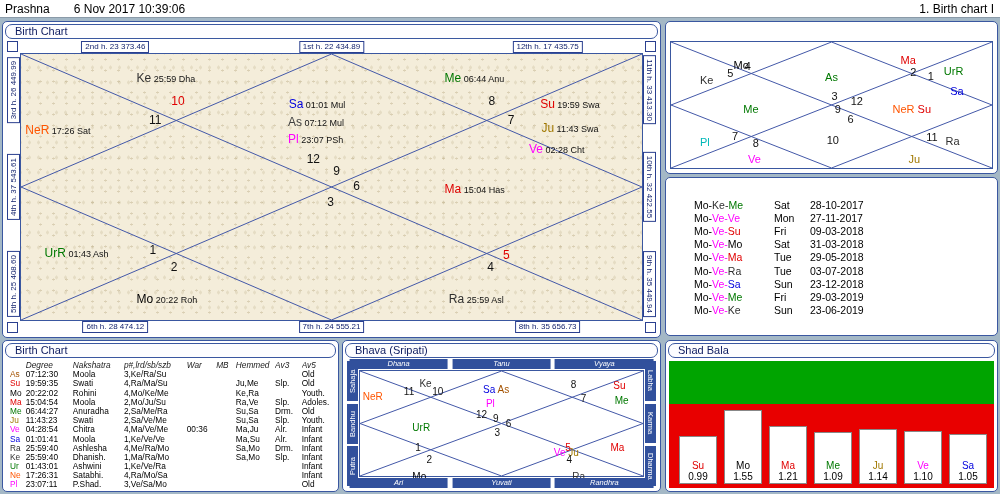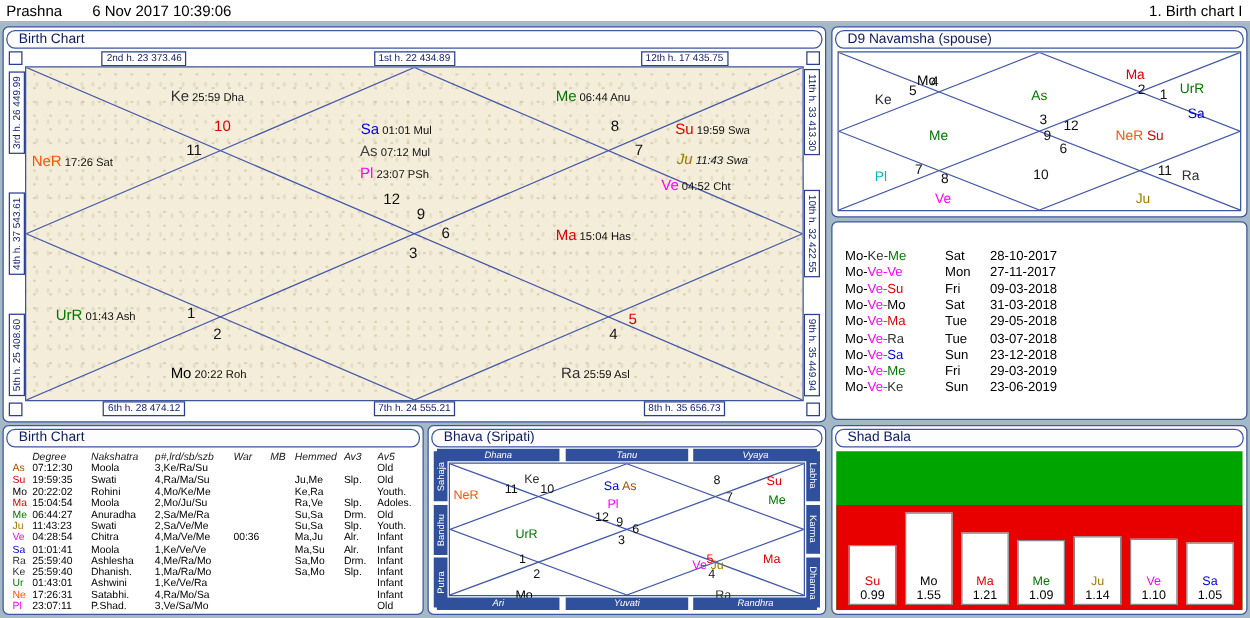--- a/index.html
+++ b/index.html
@@ -55,21 +55,21 @@
   .cusp.vr{writing-mode:vertical-rl;transform:translateY(-50%);line-height:11px;padding:3px 0;}
   .corner{position:absolute;width:11px;height:11px;background:#fff;border:1px solid #2a3f8f;}
 
   .blabel{position:absolute;background:#31509c;color:#fff;font-size:7.5px;line-height:10px;
     white-space:nowrap;text-align:center;}
   .blabel.h{width:32%;transform:translateX(-50%);font-style:italic;}
   .blabel.v{writing-mode:vertical-rl;transform:translateY(-50%) rotate(180deg);height:31%;line-height:11px;}
   .blabel.vr{writing-mode:vertical-rl;transform:translateY(-50%);height:31%;line-height:11px;}
 
   #dasha-list{position:absolute;left:3px;right:3px;top:20px;bottom:3px;background:#fff;overflow:hidden;font-size:10.5px;}
-  .drow{display:flex;height:13.2px;align-items:center;padding-left:7px;cursor:default;}
+  .drow{display:flex;height:13.2px;align-items:center;padding-left:7px;cursor:default;margin-left:18px;}
   .drow .lords{width:80px;}
   .drow .day{width:36px;color:#000;}
   .drow .date{color:#000;}
 
   #info-table{position:absolute;left:3px;right:3px;top:20px;bottom:3px;overflow:hidden;font-size:8.3px;color:#000;}
   .trow{display:flex;height:9.2px;line-height:9.2px;white-space:nowrap;}
   .trow.head{font-style:italic;color:#222;}
   .tc{overflow:hidden;}
   .tc.p{width:20px;padding-left:4px;}
   .tc.c0{width:48px;}
@@ -120,22 +120,22 @@
         <div class="ci" style="left: 43%; top: 22.3%;"><span class="abbr" style="color: rgb(64, 64, 64);">As</span><span class="sm"> 07:12 Mul</span></div>
         <div class="ci" style="left: 43%; top: 28.6%;"><span class="abbr" style="color: rgb(255, 0, 255);">Pl</span><span class="sm"> 23:07 PSh</span></div>
         <div class="ci num" style="left: 46%; top: 37.2%;"><span class="abbr" style="color: rgb(17, 17, 17);">12</span></div>
         <div class="ci num" style="left: 50.3%; top: 41.7%;"><span class="abbr" style="color: rgb(17, 17, 17);">9</span></div>
         <div class="ci num" style="left: 53.5%; top: 47.3%;"><span class="abbr" style="color: rgb(17, 17, 17);">6</span></div>
         <div class="ci num" style="left: 49.3%; top: 53.2%;"><span class="abbr" style="color: rgb(17, 17, 17);">3</span></div>
         <div class="ci" style="left: 68.2%; top: 5.5%;"><span class="abbr" style="color: rgb(0, 120, 0);">Me</span><span class="sm"> 06:44 Anu</span></div>
         <div class="ci num" style="left: 75.3%; top: 15.5%;"><span class="abbr" style="color: rgb(17, 17, 17);">8</span></div>
         <div class="ci" style="left: 83.6%; top: 15.5%;"><span class="abbr" style="color: rgb(224, 0, 0);">Su</span><span class="sm"> 19:59 Swa</span></div>
         <div class="ci num" style="left: 78.4%; top: 22.6%;"><span class="abbr" style="color: rgb(17, 17, 17);">7</span></div>
-        <div class="ci" style="left: 83.8%; top: 24.3%; font-style: italic;"><span class="abbr" style="color: rgb(160, 120, 0);">Ju</span><span class="sm"> 11:43 Swa</span></div>
-        <div class="ci" style="left: 81.8%; top: 32.3%;"><span class="abbr" style="color: rgb(255, 0, 255);">Ve</span><span class="sm"> 04:52 Cht</span></div>
+        <div class="ci" style="left: 83.8%; top: 24.3%;"><span class="abbr" style="color: rgb(160, 120, 0);">Ju</span><span class="sm"> 11:43 Swa</span></div>
+        <div class="ci" style="left: 81.8%; top: 32.3%;"><span class="abbr" style="color: rgb(255, 0, 255);">Ve</span><span class="sm"> 02:28 Cht</span></div>
         <div class="ci" style="left: 68.2%; top: 47.3%;"><span class="abbr" style="color: rgb(224, 0, 0);">Ma</span><span class="sm"> 15:04 Has</span></div>
         <div class="ci" style="left: 3.8%; top: 71.5%;"><span class="abbr" style="color: rgb(0, 120, 0);">UrR</span><span class="sm"> 01:43 Ash</span></div>
         <div class="ci num" style="left: 20.7%; top: 71.5%;"><span class="abbr" style="color: rgb(17, 17, 17);">1</span></div>
         <div class="ci num" style="left: 24.1%; top: 77.9%;"><span class="abbr" style="color: rgb(17, 17, 17);">2</span></div>
         <div class="ci" style="left: 18.6%; top: 88.6%;"><span class="abbr" style="color: rgb(0, 0, 0);">Mo</span><span class="sm"> 20:22 Roh</span></div>
         <div class="ci num" style="left: 77.6%; top: 73.4%;"><span class="abbr" style="color: rgb(224, 0, 0);">5</span></div>
         <div class="ci num" style="left: 75.1%; top: 77.9%;"><span class="abbr" style="color: rgb(17, 17, 17);">4</span></div>
         <div class="ci" style="left: 68.9%; top: 88.6%;"><span class="abbr" style="color: rgb(48, 48, 48);">Ra</span><span class="sm"> 25:59 Asl</span></div>
       </div>
   <div class="cusp h" style="left: 16.7%; top: 0px;">2nd h.  23  373.46</div>
@@ -151,23 +151,20 @@
       <div class="cusp vr" style="top: 50%; right: 0px;">10th h.  32  422.55</div>
       <div class="cusp vr" style="top: 83.3%; right: 0px;">9th h.  35  449.94</div>
       <div class="corner" style="left: 0px; top: 0px;"></div>
       <div class="corner" style="left: 0px; bottom: 0px;"></div>
       <div class="corner" style="right: 0px; top: 0px;"></div>
       <div class="corner" style="right: 0px; bottom: 0px;"></div>
     </div>
 </div>
 
 <div class="panel" id="p-d9">
-  <div class="ptitle">
-    <span>D9 Navamsha  (spouse)</span>
-  </div>
   <div class="chart-box" id="d9-box">
     <svg class="nlines" viewBox="0 0 100 100" preserveAspectRatio="none">
       <g stroke="#4358a8" stroke-width="1">
         <line x1="0" y1="0" x2="100" y2="100" vector-effect="non-scaling-stroke"></line>
         <line x1="100" y1="0" x2="0" y2="100" vector-effect="non-scaling-stroke"></line>
         <line x1="50" y1="0" x2="0" y2="50" vector-effect="non-scaling-stroke"></line>
         <line x1="0" y1="50" x2="50" y2="100" vector-effect="non-scaling-stroke"></line>
         <line x1="50" y1="100" x2="100" y2="50" vector-effect="non-scaling-stroke"></line>
         <line x1="100" y1="50" x2="50" y2="0" vector-effect="non-scaling-stroke"></line>
       </g>

